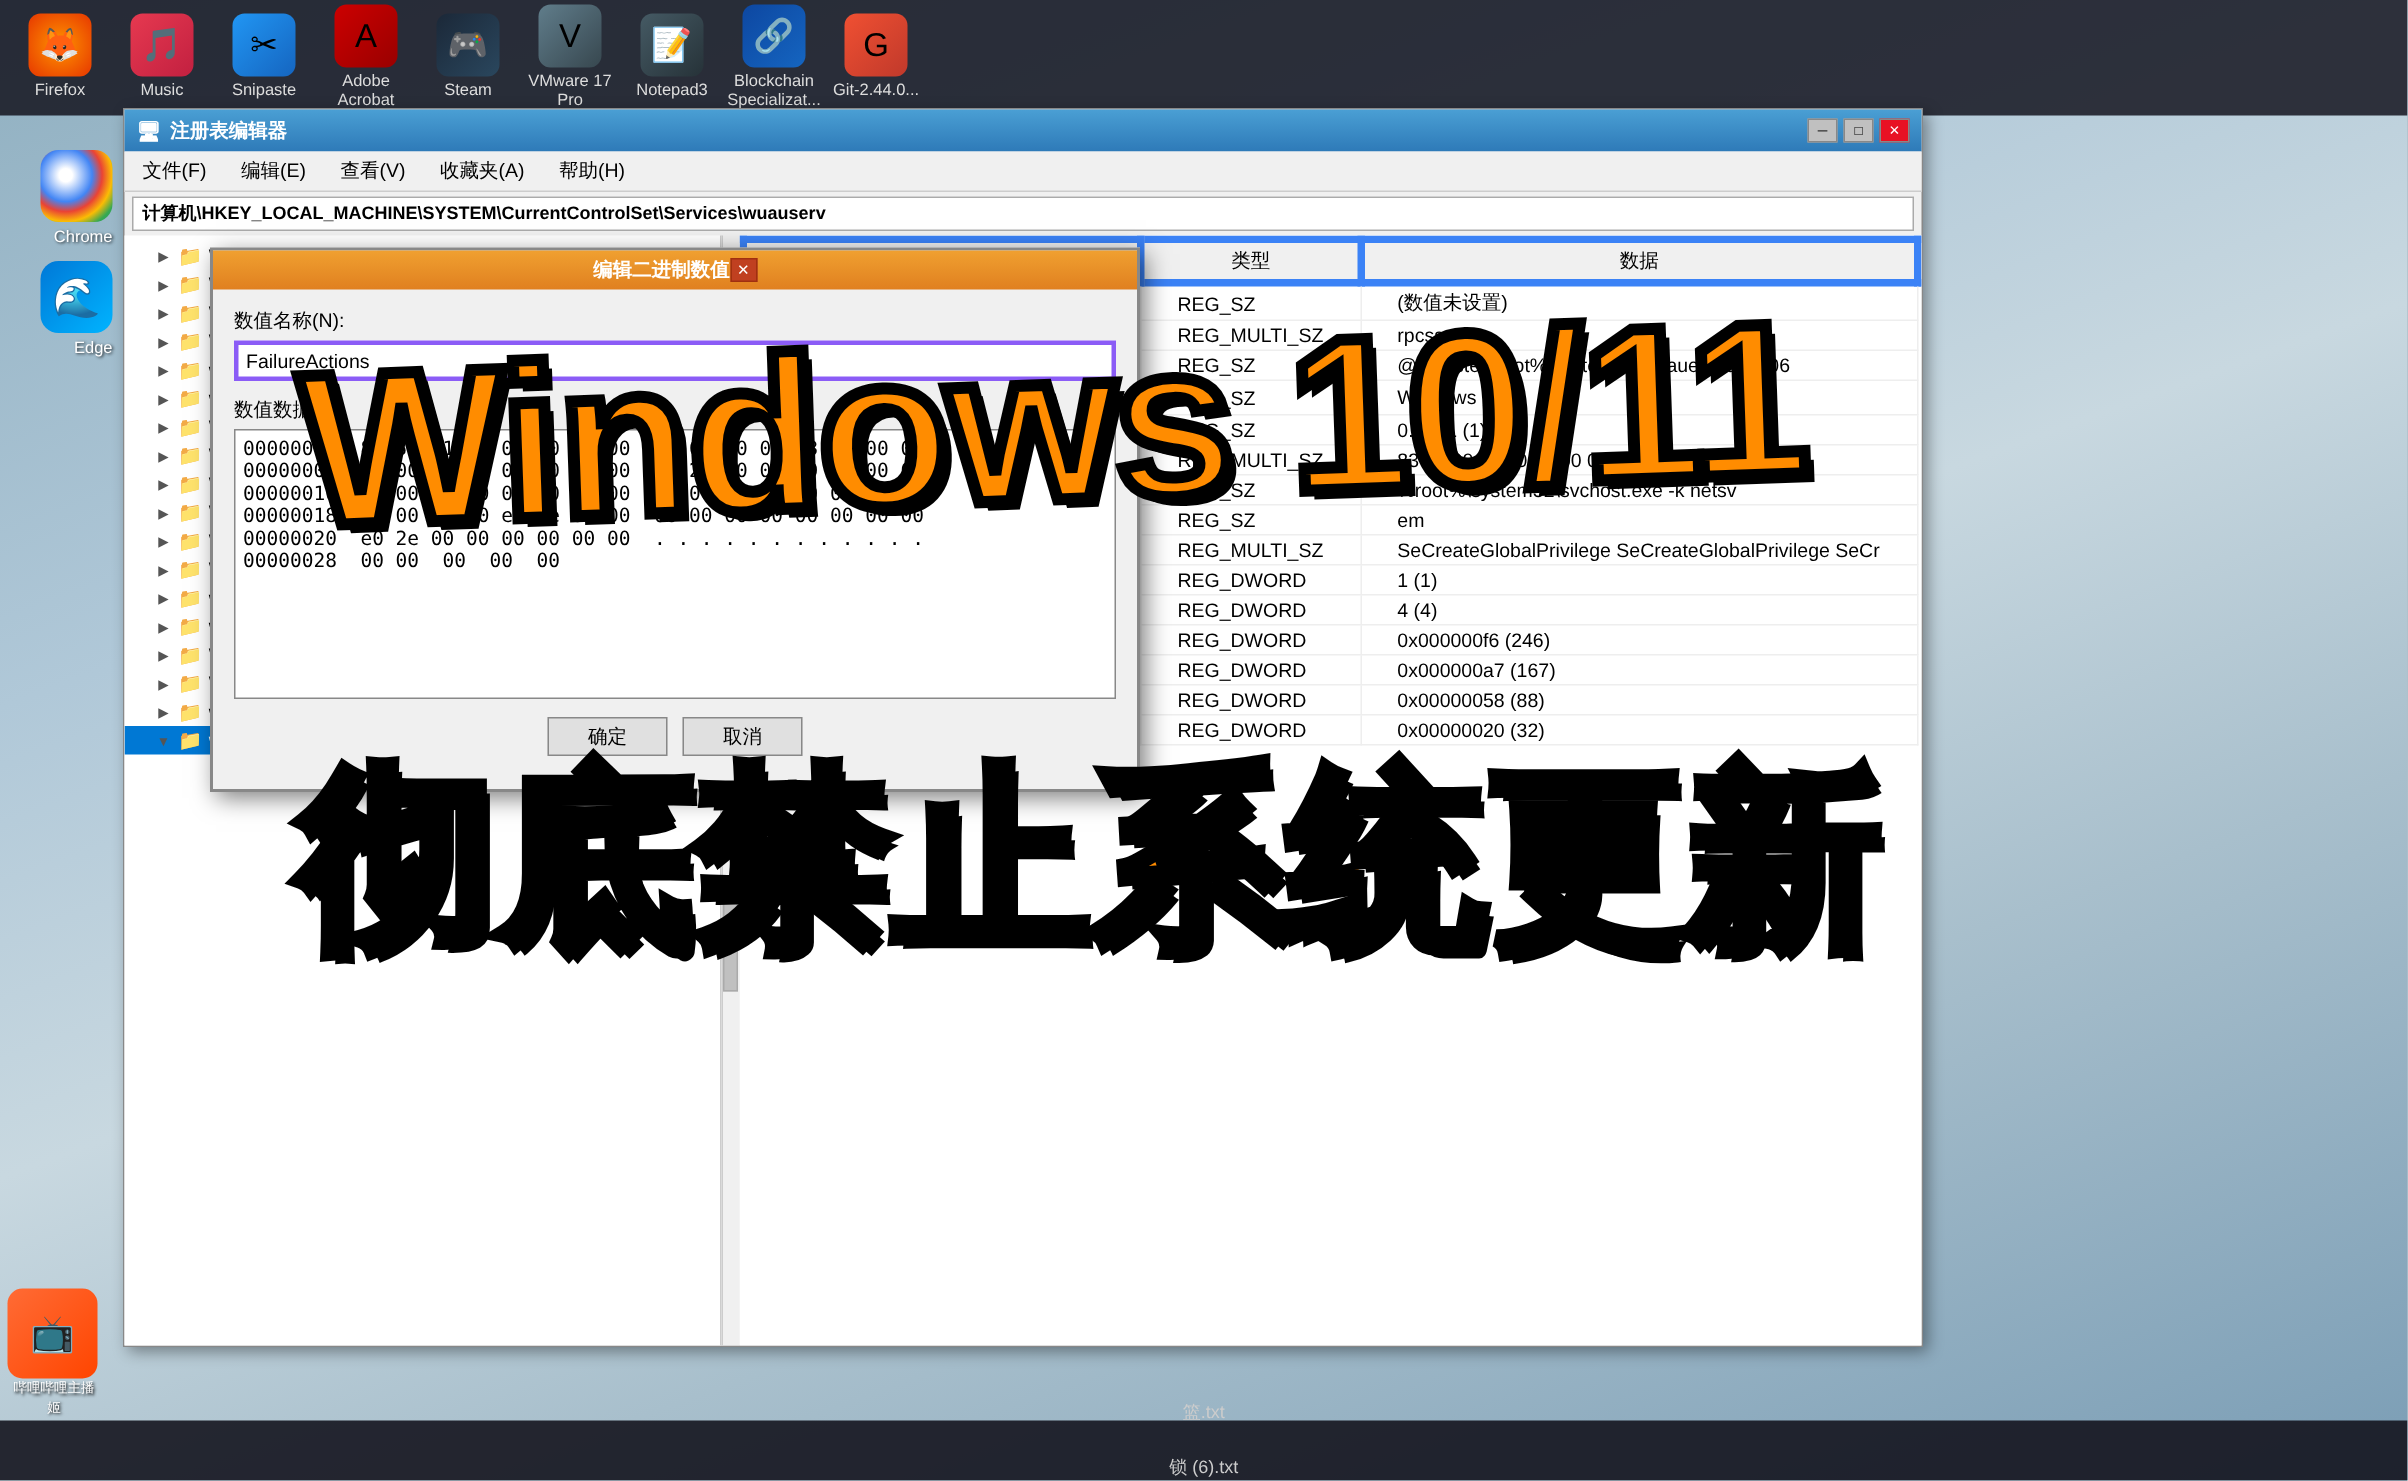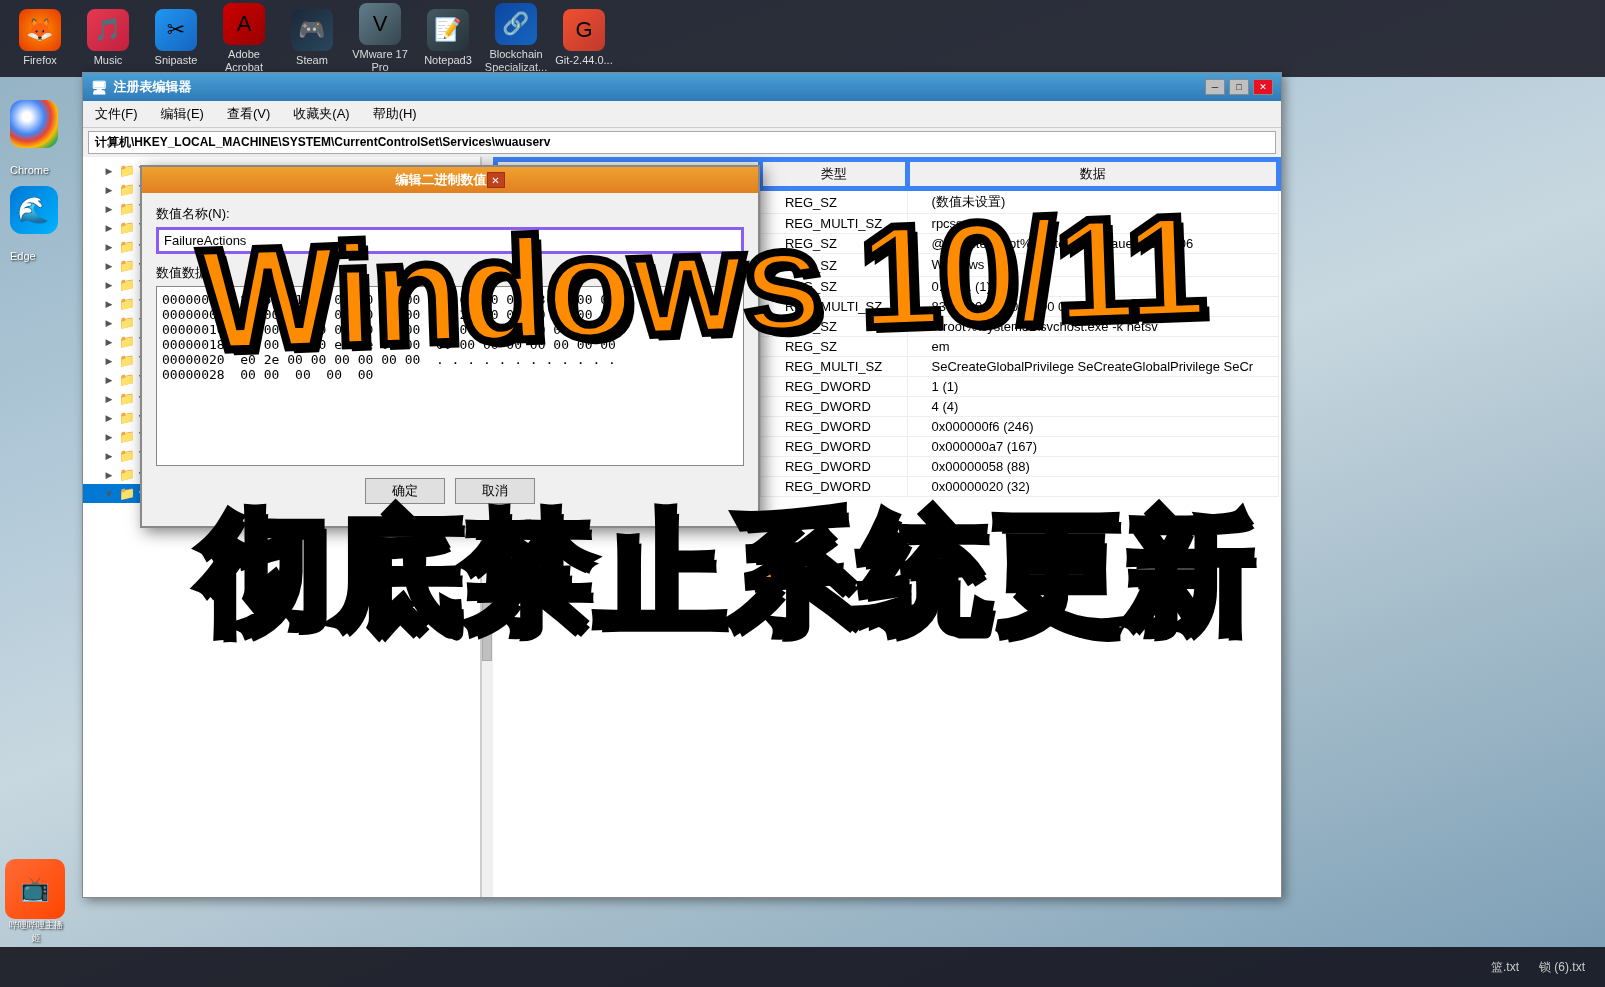--- a/index.html
+++ b/index.html
@@ -78,22 +78,22 @@
       flex-direction: column;
       gap: 10px;
       padding: 10px;
       z-index: 5;
     }
 
     .desktop-icon {
       width: 65px;
       display: flex;
       flex-direction: column;
-      align-items: flex-start;
-      gap: 16px;
+      align-items: flex-end;
+      gap: 4px;
     }
 
     .desktop-icon .icon-img {
       width: 48px;
       height: 48px;
       border-radius: 12px;
       display: flex;
       align-items: center;
       justify-content: center;
       font-size: 28px;
@@ -369,20 +369,21 @@
       position: absolute;
       bottom: 0; left: 0; right: 0;
       height: 40px;
       background: rgba(20,20,30,0.9);
       display: flex;
       align-items: center;
       justify-content: flex-end;
       padding: 0 20px;
       gap: 20px;
       z-index: 200;
+      flex-direction: column;
     }
 
     .taskbar-bottom-item {
       color: #ccc;
       font-size: 12px;
       display: flex;
       align-items: center;
       gap: 5px;
     }
 

